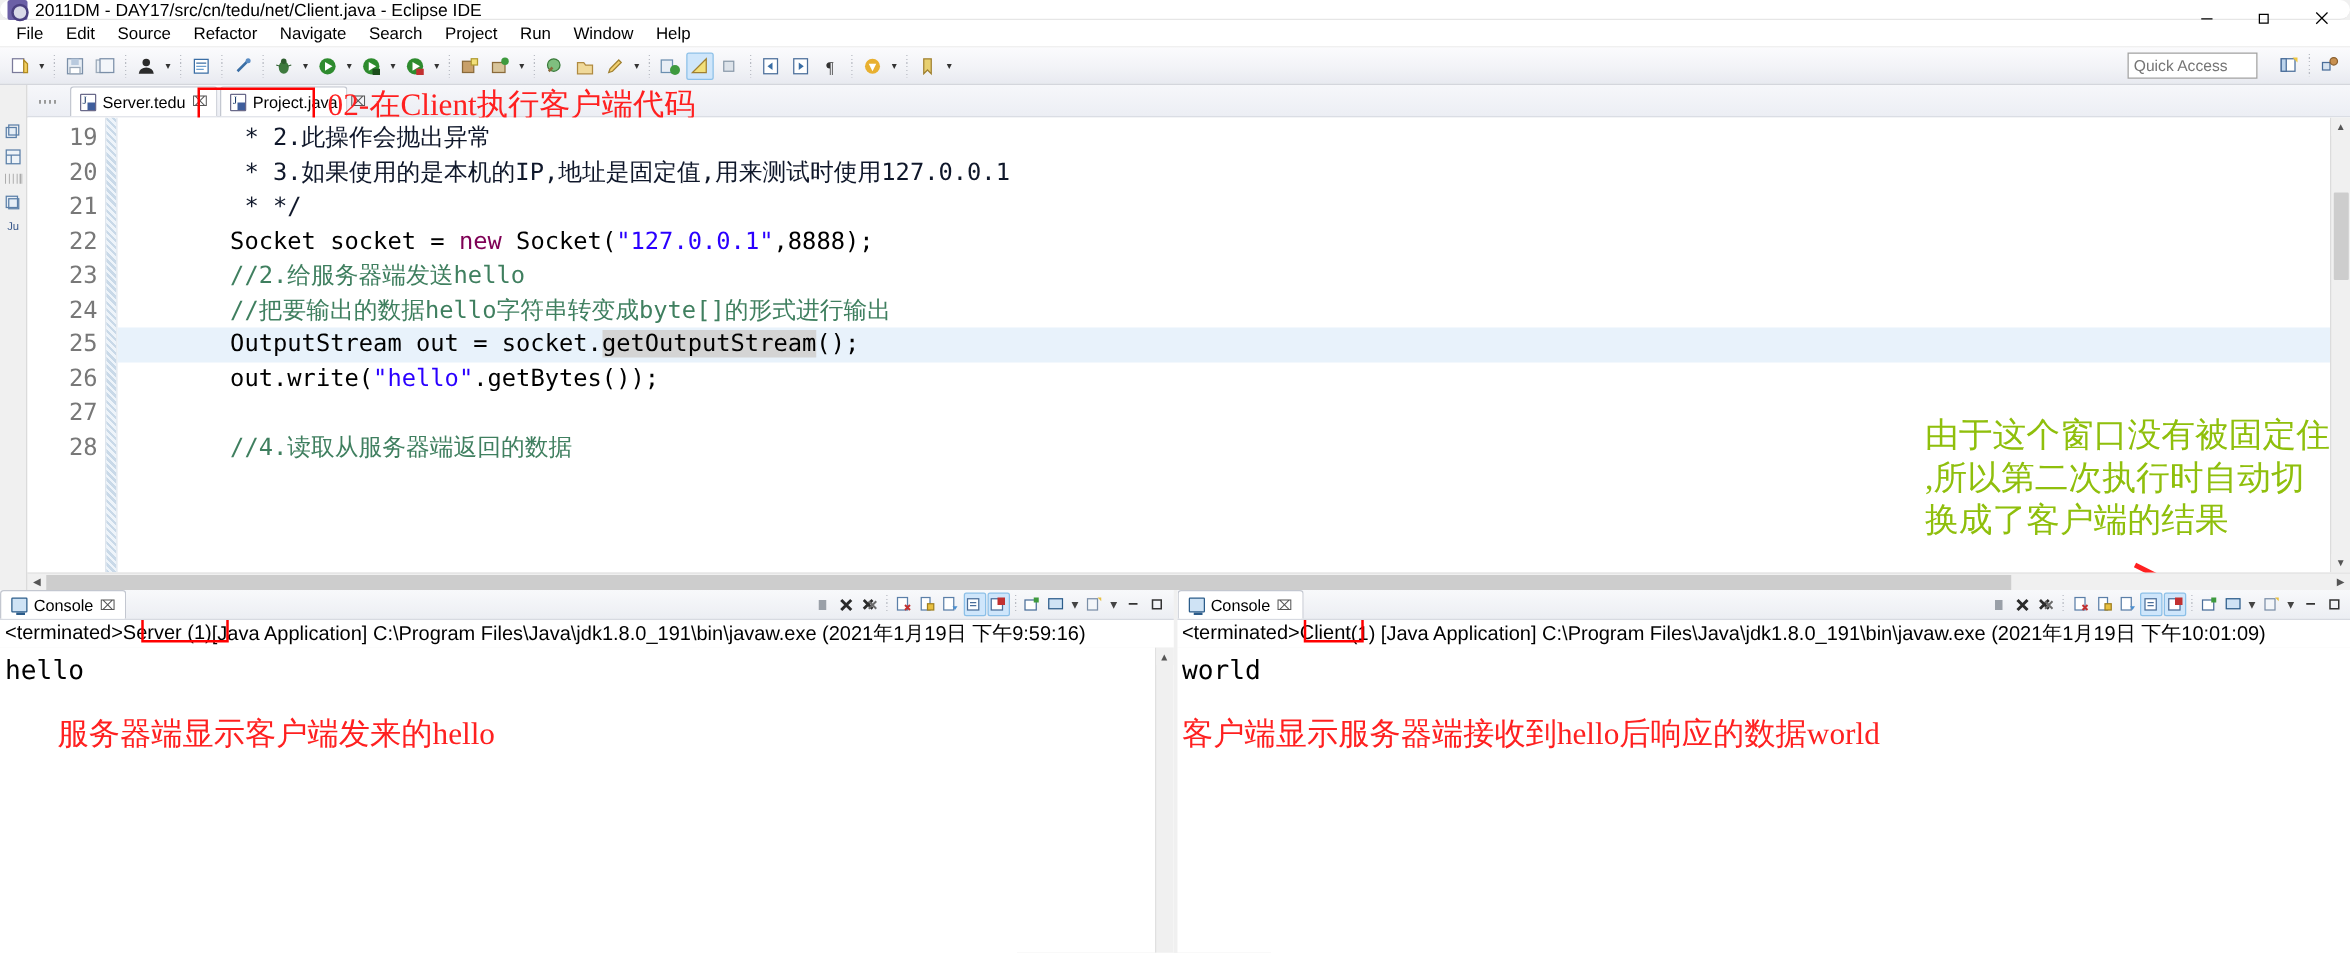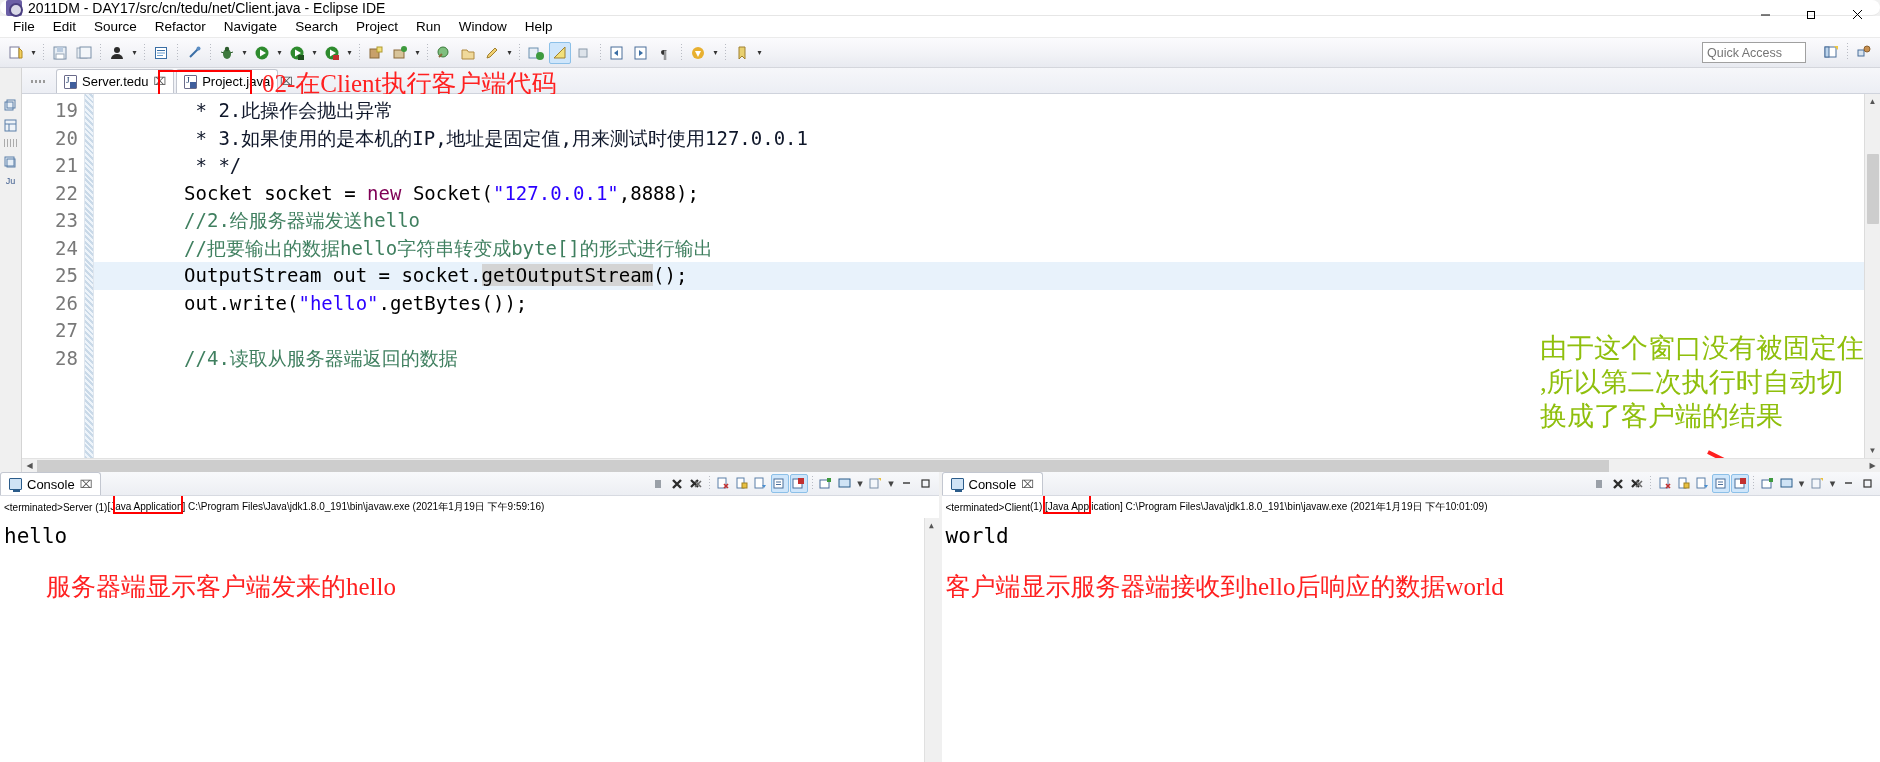--- a/index.html
+++ b/index.html
@@ -198,21 +198,21 @@
   .cons-icon::after{content:"";position:absolute;left:3px;bottom:-3px;width:7px;height:2px;background:#2b5c8a;}
   .cons-tools{ position:absolute; right:4px; top:2px; display:flex; align-items:center; gap:1px;}
   .ct{
     width:18px;height:19px;display:flex;align-items:center;justify-content:center;
     font-size:11px;color:#444;
   }
   .ct.on{ background:#cfe6fb; border:1px solid #8cc0e8; border-radius:2px;}
   .ct-sep{ width:1px;height:15px;margin:0 3px;
     background:repeating-linear-gradient(to bottom,#b9bcc4 0 1px, transparent 1px 3px);}
   .cons-status{
-    height:22px; background:#fff; font-size:10px; display:flex; align-items:center;
+    height:22px; background:#fff; font-size:16px; display:flex; align-items:center;
     padding-left:4px; white-space:nowrap; overflow:hidden; position:relative;
   }
   .cons-out{
     flex:1; background:#fff; font-family:"DejaVu Sans Mono", monospace;
     font-size:21px; padding:6px 0 0 4px; position:relative; overflow:hidden;
   }
   .cons-annot{
     font-family:"Liberation Serif", serif; font-size:25px; color:#ff2020;
     position:absolute; white-space:nowrap;
   }

